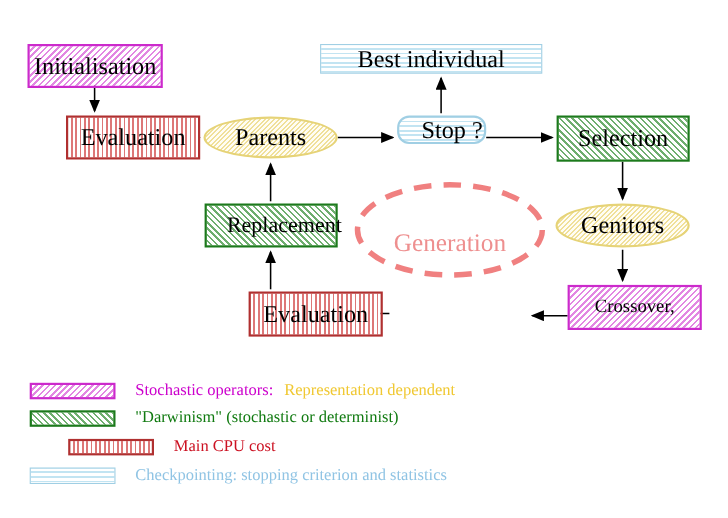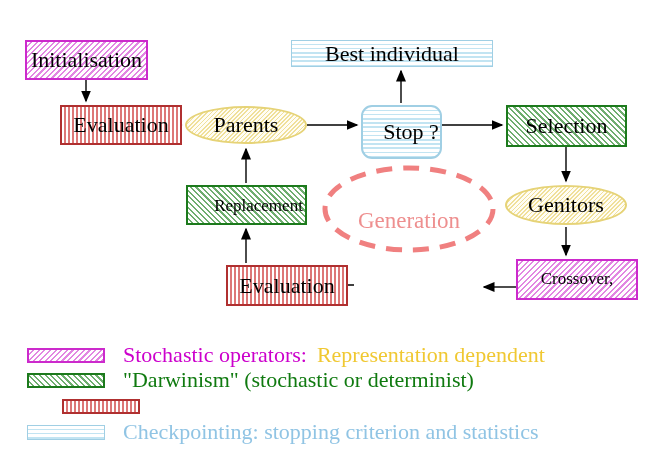--- a/index.html
+++ b/index.html
@@ -37,21 +37,21 @@
   .rounded{border-radius:11px;}
   .two-line{flex-direction:column;font-size:17px;line-height:1.2;}
   .generation-label{
     position:absolute;left:325px;top:180px;width:168px;height:82px;
     display:flex;align-items:center;justify-content:center;
     color:#ee8f8f;font-size:23px;
   }
   .legend-row{position:absolute;left:27px;display:flex;align-items:center;height:16px;}
   .legend-swatch{width:78px;height:15px;box-sizing:border-box;flex:0 0 auto;}
   .legend-swatch.sm-border{border-width:1px;}
-  .legend-label{margin-left:18px;font-size:22px;white-space:nowrap;}
+  .legend-label{margin-left:18px;font-size:15px;white-space:nowrap;}
   .t-magenta{color:#cc00cc;}
   .t-gold{color:#f0c832;margin-left:8px;}
   .t-green{color:#107a10;}
   .t-red{color:#cc1122;}
   .t-blue{color:#90c4e4;}
 </style>
 </head>
 <body>
 
 <div class="canvas">
@@ -77,50 +77,51 @@
   </svg>
 
   <div class="node hatch-magenta" style="left:25px;top:25px;width:123px;height:40px;margin-top:15px;">Initialisation</div>
 
   <div class="node stripes-red" style="left:25px;top:105px;width:122px;height:40px;">Evaluation</div>
 
   <div class="node hatch-yellow ellipse" style="left:185px;top:106px;width:122px;height:38px;">Parents</div>
 
   <div class="node stripes-cyan" style="left:291px;top:40px;width:202px;height:27px;border-width:1px;">Best individual</div>
 
-  <div class="node stripes-cyan rounded" style="left:361px;top:105px;width:81px;height:54px;padding-left:19px;">Stop ?</div>
+  <div class="node stripes-cyan rounded" style="left:361px;top:105px;width:81px;height:26px;padding-left:19px;">Stop ?</div>
 
   <div class="node hatch-green" style="left:506px;top:105px;width:121px;height:42px;">Selection</div>
 
   <div class="node hatch-yellow ellipse" style="left:505px;top:185px;width:122px;height:40px;">Genitors</div>
 
   <div class="node hatch-magenta two-line" style="left:516px;top:259px;width:122px;height:41px;">
     <div>Crossover,</div>
   </div>
 
 
   <div class="node stripes-red" style="left:191px;top:265px;width:122px;height:41px;">Evaluation</div>
 
-  <div class="node hatch-green" style="left:186px;top:185px;width:121px;height:40px;font-size:17px;padding-left:24px;">Replacement</div>
+  <div class="node hatch-green" style="left:186px;top:185px;width:121px;height:40px;font-size:20px;padding-left:24px;">Replacement</div>
 
   <div class="generation-label">Generation</div>
 
   <div class="legend-row" style="top:347px;">
     <div class="legend-swatch hatch-magenta"></div>
     <span class="legend-label t-magenta">Stochastic operators:</span>
     <span class="legend-label t-gold" style="margin-left:10px;">Representation dependent</span>
   </div>
 
   <div class="legend-row" style="top:372px;">
     <div class="legend-swatch hatch-green"></div>
     <span class="legend-label t-green">"Darwinism" (stochastic or determinist)</span>
   </div>
 
   <div class="legend-row" style="top:398px;">
     <div class="legend-swatch stripes-red"></div>
+    <span class="legend-label t-red">Main CPU cost</span>
   </div>
 
   <div class="legend-row" style="top:424px;text-align:center;">
     <div class="legend-swatch stripes-cyan sm-border"></div>
     <span class="legend-label t-blue">Checkpointing: stopping criterion and statistics</span>
   </div>
 
 </div>
 
 </body></html>

